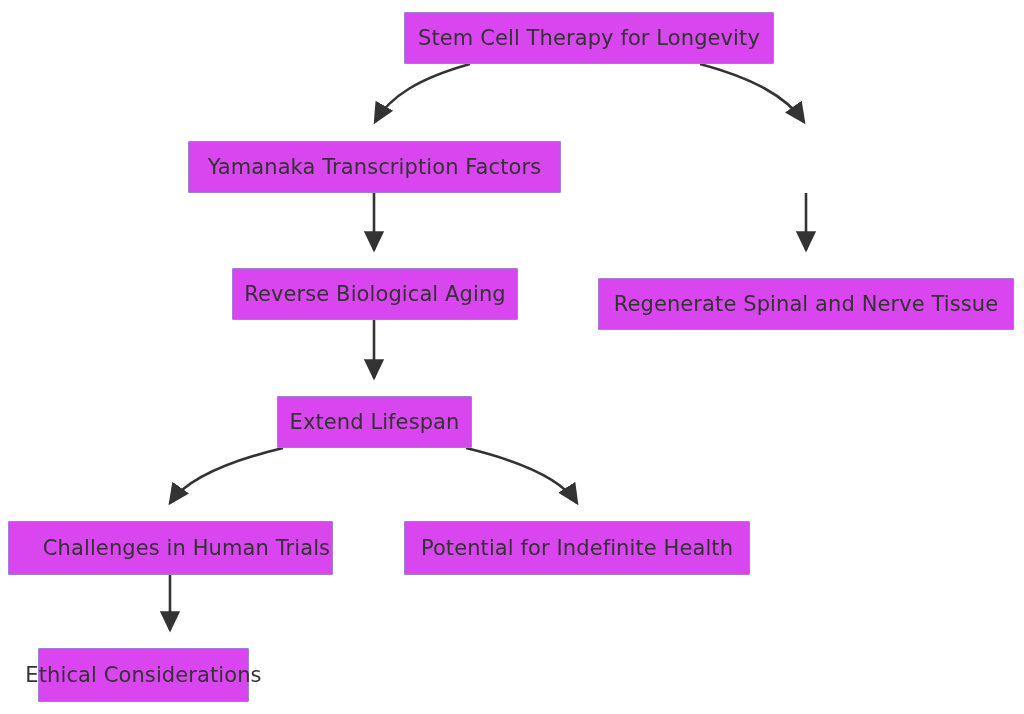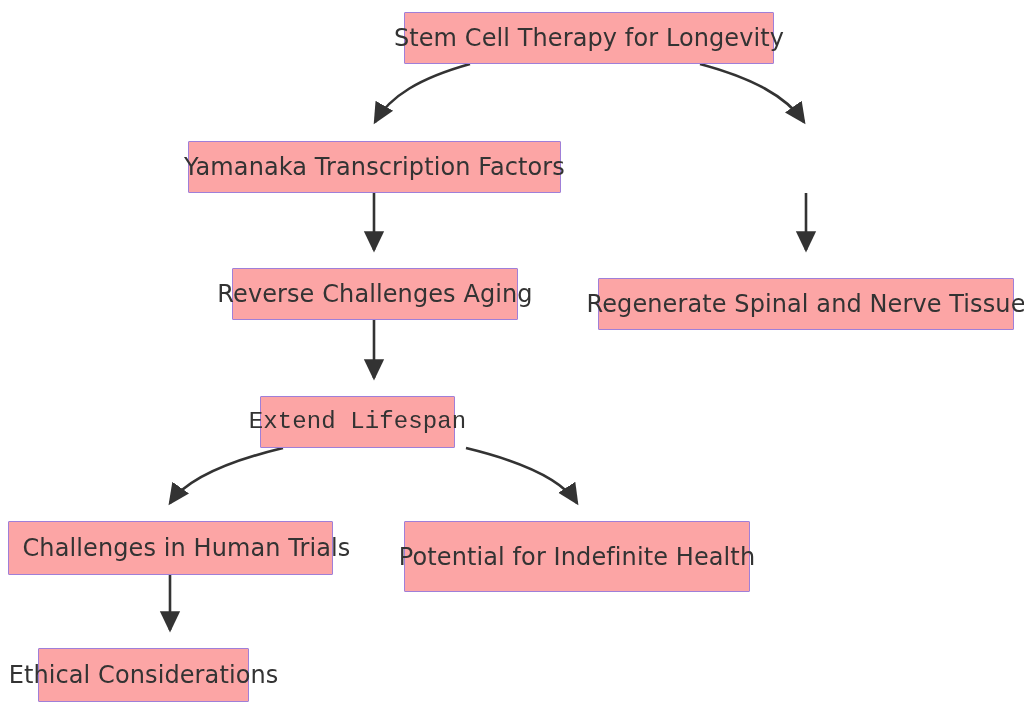--- a/index.html
+++ b/index.html
@@ -22,28 +22,28 @@
   #edges {
     position: absolute;
     left: 0;
     top: 0;
     width: 1024px;
     height: 714px;
   }
   .node {
     position: absolute;
     box-sizing: border-box;
-    background: #fca5a5;
+    background: #d946ef;
     border: 1.5px solid #9f7fd8;
     border-radius: 1px;
     display: flex;
     align-items: center;
     justify-content: center;
     color: #333333;
-    font-size: 24px;
+    font-size: 21px;
     line-height: 1;
     letter-spacing: 0.1px;
     white-space: nowrap;
     z-index: 2;
   }
   .node-label {
     display: block;
     padding: 0 2px;
   }
 </style>
@@ -74,36 +74,36 @@
   <div class="node" style="left:404px; top:12px; width:370px; height:52px;">
     <span class="node-label">Stem Cell Therapy for Longevity</span>
   </div>
 
   <div class="node" style="left:188px; top:141px; width:373px; height:52px;align-items:center;">
     <span class="node-label">Yamanaka Transcription Factors</span>
   </div>
 
 
   <div class="node" style="left:232px; top:268px; width:286px; height:52px;">
-    <span class="node-label">Reverse Challenges Aging</span>
+    <span class="node-label">Reverse Biological Aging</span>
   </div>
 
   <div class="node" style="left:598px; top:268px; width:416px; height:52px;margin-top:10px;">
     <span class="node-label">Regenerate Spinal and Nerve Tissue</span>
   </div>
 
-  <div class="node" style="left:260px; top:396px; width:195px; height:52px;font-family:Liberation Mono, monospace;">
+  <div class="node" style="left:277px; top:396px; width:195px; height:52px;">
     <span class="node-label">Extend Lifespan</span>
   </div>
 
   <div class="node" style="left:8px; top:521px; width:325px; height:54px;padding-left:32px;">
     <span class="node-label">Challenges in Human Trials</span>
   </div>
 
-  <div class="node" style="left:404px; top:521px; width:346px; height:71px;text-align:right;">
+  <div class="node" style="left:404px; top:521px; width:346px; height:54px;text-align:right;">
     <span class="node-label">Potential for Indefinite Health</span>
   </div>
 
   <div class="node" style="left:38px; top:648px; width:211px; height:54px;">
     <span class="node-label">Ethical Considerations</span>
   </div>
 
 </div>
 
 </body></html>

